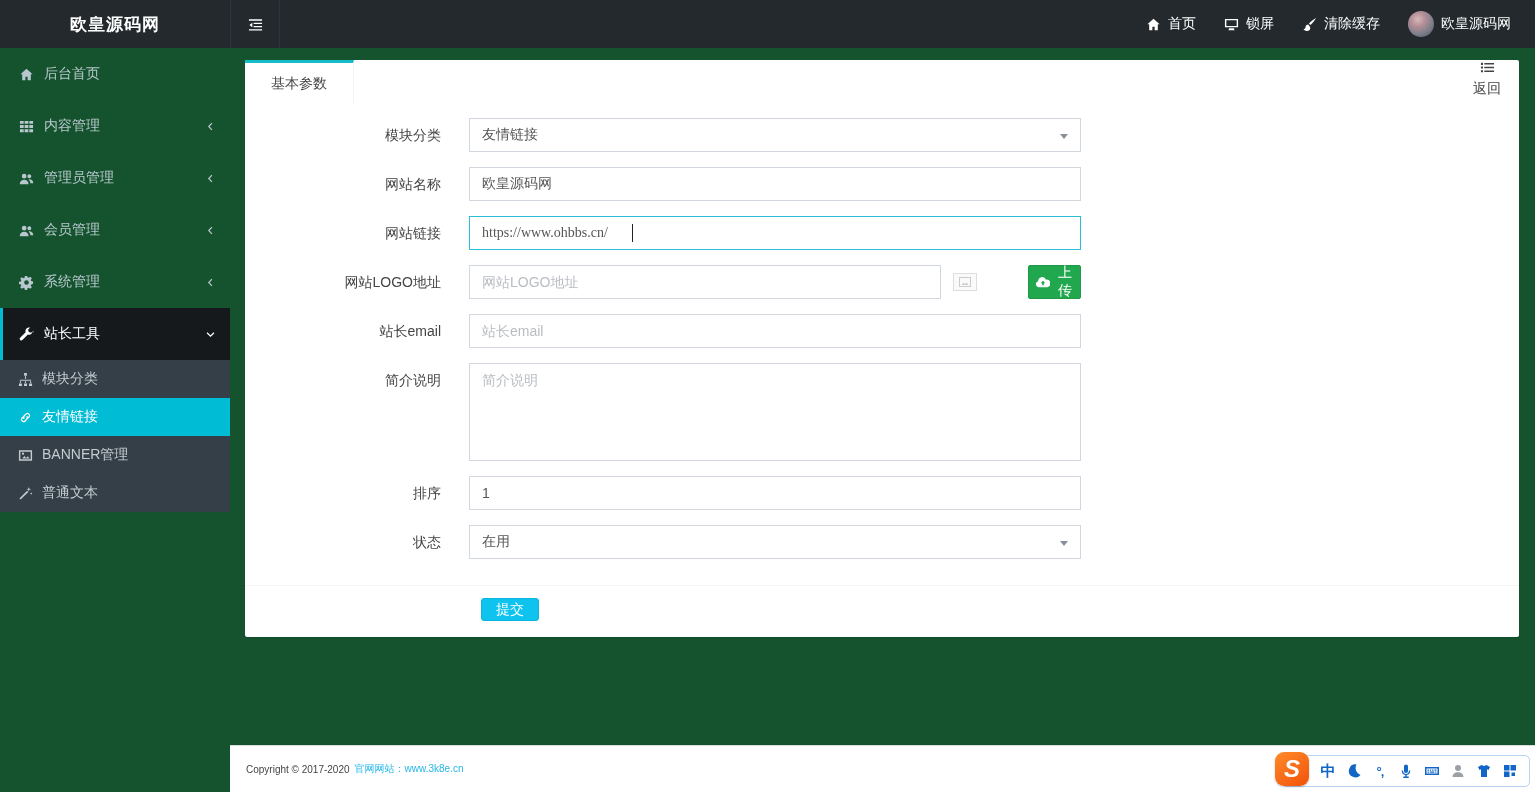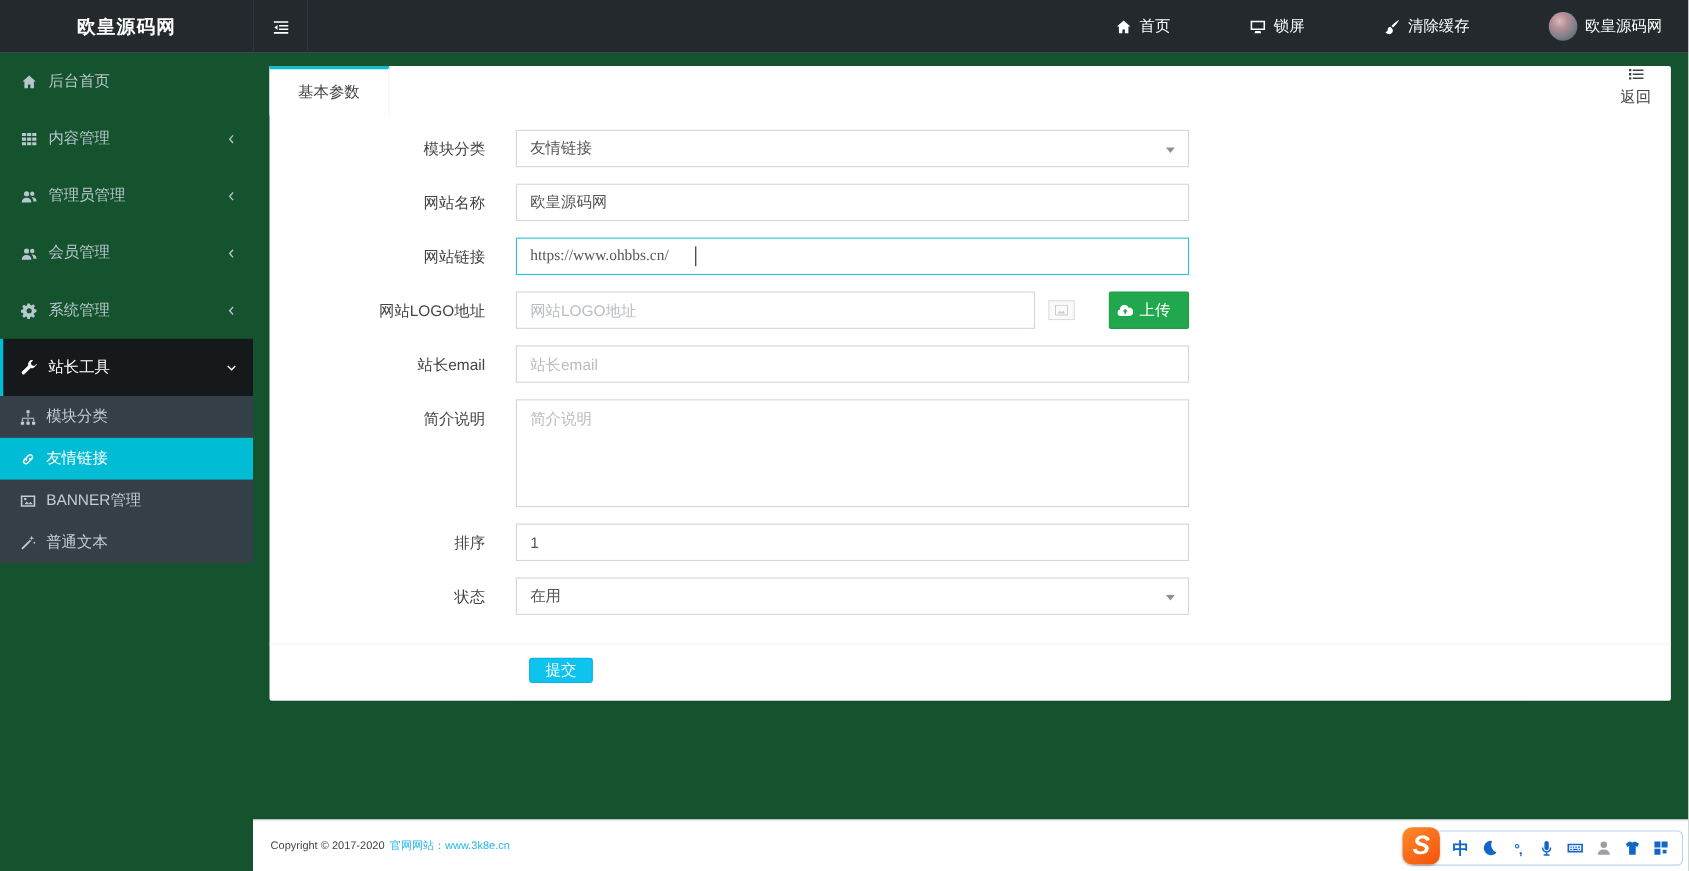--- a/index.html
+++ b/index.html
@@ -8,21 +8,21 @@
     font-family:"Liberation Sans","DejaVu Sans",sans-serif;
     background:#e9ecf1;font-size:14px;color:#444;
   }
   .i{display:inline-flex;vertical-align:middle;}
   .i svg{width:15px;height:15px;fill:currentColor;}
 
   
   .topbar{position:absolute;top:0;left:0;right:0;height:48px;background:#23292d;display:flex;align-items:stretch;z-index:5;}
   .logo{width:230px;display:flex;align-items:center;justify-content:center;color:#fff;font-size:17px;font-weight:600;letter-spacing:1px;cursor:pointer;}
   .toggle{width:48px;display:flex;align-items:center;justify-content:center;color:#fff;cursor:pointer;border-left:1px solid #2e353a;border-right:1px solid #2e353a;}
-  .topnav{margin-left:auto;display:flex;align-items:stretch;padding-right:10px;gap:44px;}
+  .topnav{margin-left:auto;display:flex;align-items:stretch;padding-right:10px;}
   .topnav a{display:flex;align-items:center;gap:7px;color:#fff;text-decoration:none;padding:0 14px;font-size:14px;cursor:pointer;}
   .avatar{width:26px;height:26px;border-radius:50%;background:radial-gradient(circle at 38% 32%,#d8b9bd 0%,#b48e96 30%,#7c7f8a 62%,#4e525c 100%);display:inline-block;}
 
   
   .sidebar{position:absolute;top:48px;left:0;bottom:0;width:230px;background:#14532d;color:#b8c7ce;z-index:4;}
   .side-item{height:52px;display:flex;align-items:center;padding:0 14px 0 16px;gap:10px;cursor:pointer;border-left:3px solid transparent;}
   .side-item .lbl{flex:1;}
   .side-item .chev svg{width:11px;height:11px;}
   .side-item.active-parent{background:#15191c;color:#fff;border-left-color:#00bcd4;}
   .submenu{background:#353f47;}
@@ -45,21 +45,21 @@
   .tin::placeholder,.tarea::placeholder{color:#b9bdc2;}
   .tin.focused{border-color:#2bc0d9;}
   .inwrap{position:relative;width:100%;font-family:Liberation Serif, serif;}
   .caret-line{position:absolute;top:8px;left:163px;width:1px;height:18px;background:#222;}
   .sel{height:34px;width:100%;display:flex;align-items:center;padding:0 12px;cursor:pointer;position:relative;}
   .sel .caret{position:absolute;right:12px;top:15px;width:0;height:0;border-left:4px solid transparent;border-right:4px solid transparent;border-top:5px solid #8a9097;}
   .tarea{width:100%;height:98px;padding:8px 12px;resize:none;outline:none;}
   .logo-in{width:472px;}
   .imgph{width:22px;height:16px;border:1px solid #ddd;background:#fafafa;margin:0 22px 0 12px;display:flex;align-items:center;justify-content:center;color:#ccc;}
   .imgph svg{width:12px;height:10px;fill:currentColor;}
-  .upload-btn{margin-left:auto;width:73px;height:34px;background:#21a74d;border:1px solid #1e9a46;color:#fff;font-size:14px;display:flex;align-items:center;justify-content:flex-start;gap:6px;border-radius:2px;cursor:pointer;font-family:inherit;}
+  .upload-btn{margin-left:auto;width:53px;height:34px;background:#21a74d;border:1px solid #1e9a46;color:#fff;font-size:14px;display:flex;align-items:center;justify-content:flex-start;gap:6px;border-radius:2px;cursor:pointer;font-family:inherit;}
   .form-divider{border-top:1px solid #f4f4f4;margin-top:26px;}
   .submit-row{padding:12px 0 0 236px;}
   .submit-btn{min-width:51px;height:23px;padding:0 14px;background:#0fc3ef;border:1px solid #0ab5df;color:#fff;font-size:14px;border-radius:3px;cursor:pointer;font-family:inherit;}
 
   
   .footer{position:absolute;left:0;right:0;bottom:0;height:46px;background:#fff;border-top:1px solid #d9dde2;display:flex;align-items:center;padding-left:16px;font-size:10px;color:#444;}
   .footer a{color:#25b7e8;text-decoration:none;margin-left:5px;cursor:pointer;}
 
   
   .ime{position:absolute;right:5px;bottom:5px;height:30px;background:#fff;border:1px solid #b9d3f3;border-radius:5px;display:flex;align-items:center;gap:4px;padding:0 8px 0 34px;z-index:9;}

